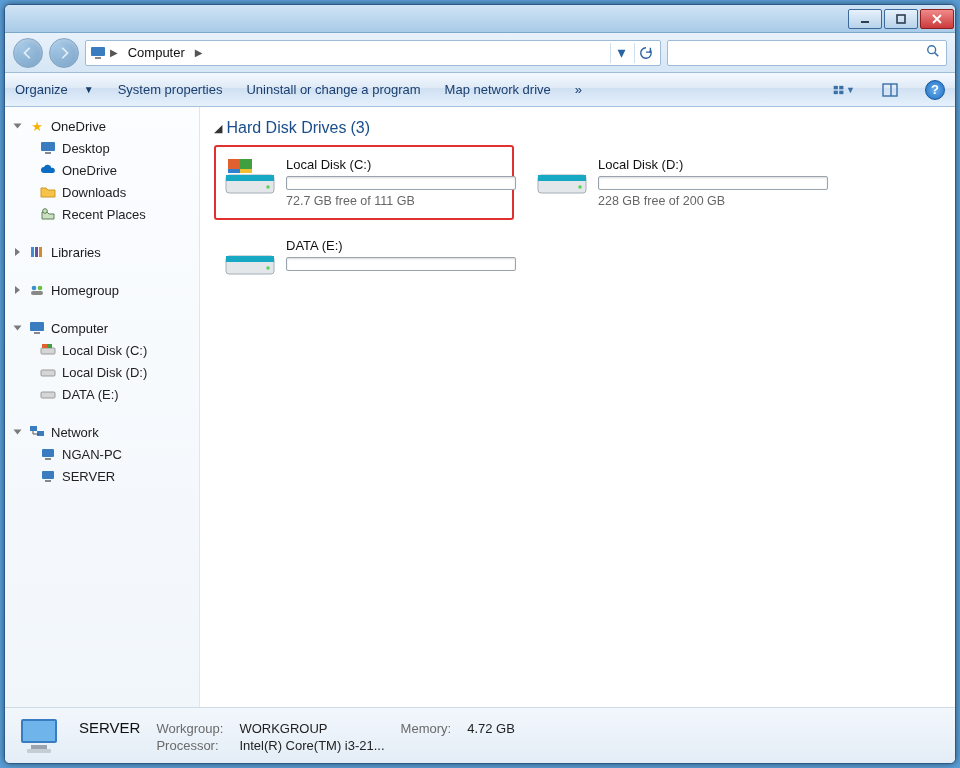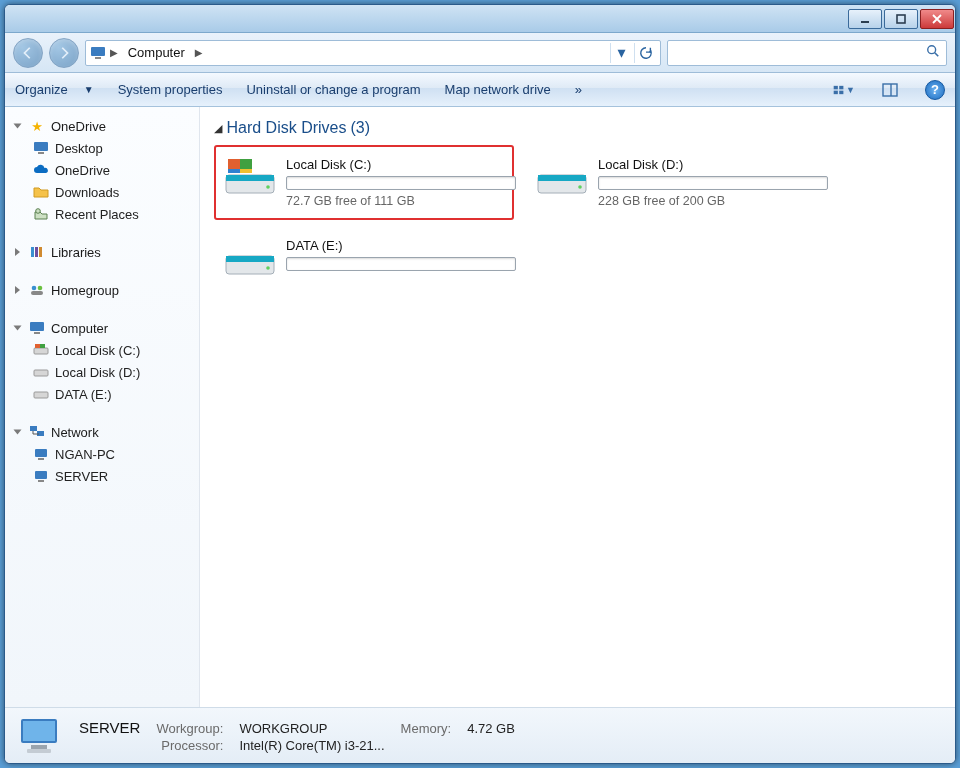--- a/index.html
+++ b/index.html
@@ -85,21 +85,21 @@
   .toolbar .help { width:20px;height:20px;border-radius:50%;background:radial-gradient(#6db2f0,#1a6bc0);color:#fff;display:flex;align-items:center;justify-content:center;font-weight:bold;font-size:13px;border:1px solid #1558a0;}
 
   
   .body { flex:1; display:flex; overflow:hidden; background:#fff;}
   .sidebar {
     width: 195px; border-right:1px solid #e0e6ee; background:linear-gradient(#fbfdff,#f1f6fb);
     padding: 8px 0; font-size:13px; color:#222; overflow:auto;
   }
   .navgroup { margin-bottom: 16px; }
   .navhead { display:flex; align-items:center; gap:6px; padding: 3px 10px 3px 24px; cursor:pointer; color:#1a1a1a;}
-  .navitem { display:flex; align-items:center; gap:6px; padding: 3px 10px 3px 28px; cursor:pointer;}
+  .navitem { display:flex; align-items:center; gap:6px; padding: 3px 10px 3px 35px; cursor:pointer;}
   .sideicon { width:16px;height:16px; display:inline-flex; align-items:center; justify-content:center;}
   .star { color:#f5b301;}
   .folder { color:#f0c040;}
   .monitor { color:#3a7cc0;}
   .cloud { color:#0b6cc2;}
   .recent { color:#5a8050;}
   .libraries { color:#3a90d0;}
   .homegroup { color:#3a90d0;}
   .computer { color:#3a6fa8;}
   .drive { color:#7a7a7a;}
@@ -139,21 +139,21 @@
   
   .statusbar {
     height: 56px; border-top:1px solid #cfdce8;
     background:linear-gradient(#f2f7fc,#e4edf6);
     display:flex; align-items:center; padding: 4px 12px; gap:14px;
     font-size:13px; color:#333;
   }
   .bigicon { width:48px; height:42px;}
   .bigicon svg{width:48px;height:42px;}
   .statgrid { display:grid; grid-template-columns: auto auto auto auto auto; column-gap:16px; row-gap:2px; align-items:baseline;}
-  .statlabel { color:#6a6a6a; text-align:right;}
+  .statlabel { color:#6a6a6a; text-align:left;}
   .statval { color:#222;}
   .statname { font-size:15px; color:#111;}
 </style>
 </head>
 <body>
 
 <div class="window">
 
   <div class="titlebar">
     <div class="winbtn">

